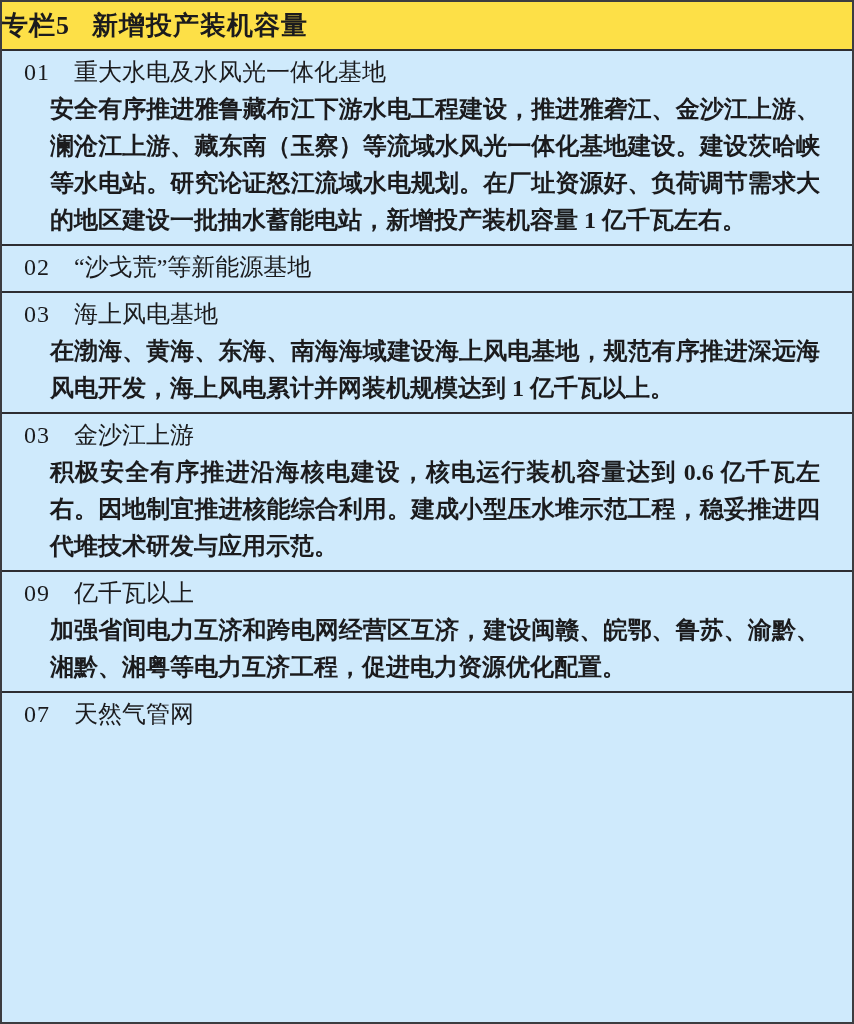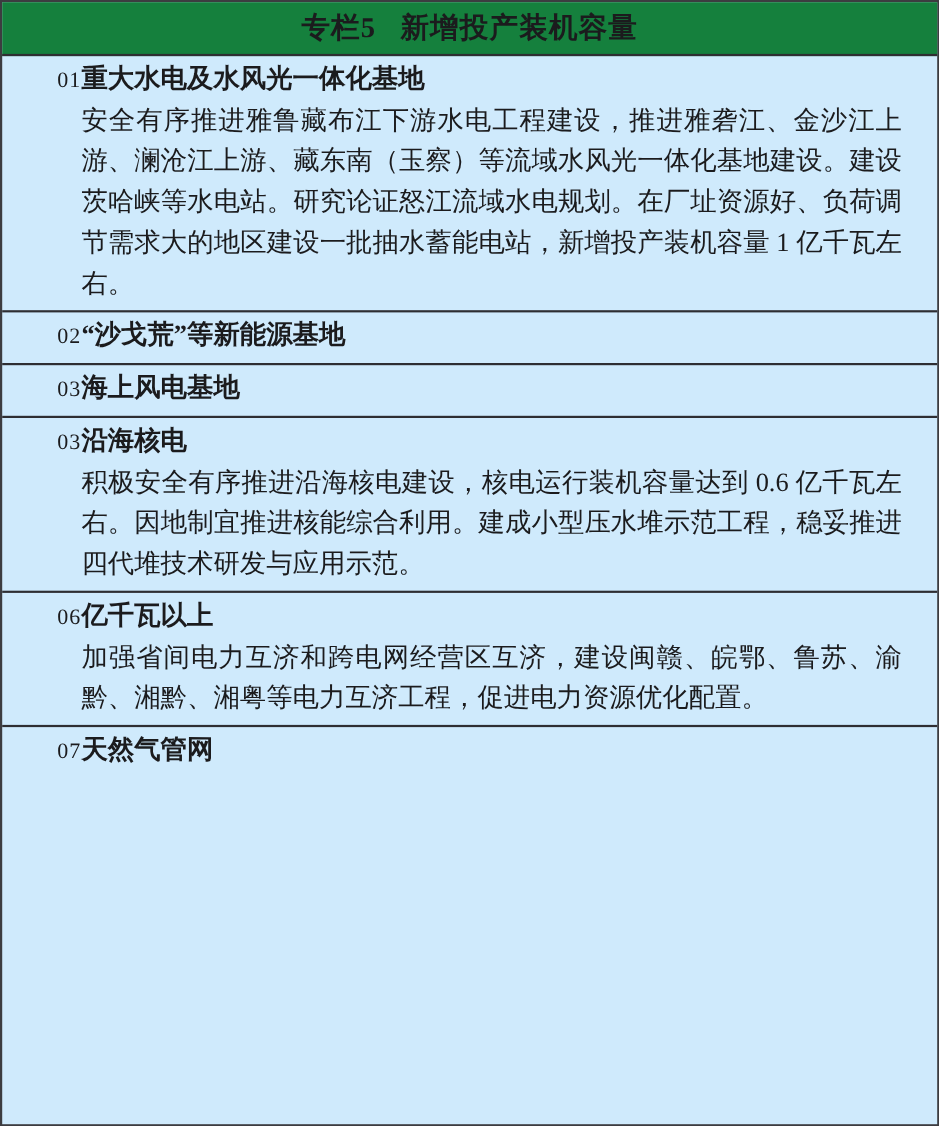--- a/index.html
+++ b/index.html
@@ -3,38 +3,38 @@
 <meta charset="utf-8">
 <style>
   html,body{margin:0;padding:0;background:#ffffff;}
   body{font-family:"Liberation Serif","DejaVu Serif",serif;color:#1b1b1d;}
   .panel{
     width:854px;min-height:1024px;box-sizing:border-box;
     border:2px solid #3c3c40;background:#cfeafc;
     display:flex;flex-direction:column;
   }
   .title-row{
-    background:#15803d;border-bottom:2px solid #2e2e32;
-    height:47px;display:flex;align-items:center;justify-content:center;
+    background:#fde047;border-bottom:2px solid #2e2e32;
+    height:47px;display:flex;align-items:center;justify-content:flex-start;
     font-weight:bold;font-size:26px;letter-spacing:1px;
   }
   .title-row .gap{display:inline-block;width:22px;}
   .section{
     border-bottom:2px solid #2e2e32;
     padding:3px 32px 5px 22px;
     font-size:24px;line-height:37px;
   }
   .section:last-child{border-bottom:none;flex:1;}
   .sec-head{display:flex;align-items:baseline;}
   .sec-num{
-    flex:0 0 50px;font-size:20px;letter-spacing:1px;text-align:right;
+    flex:0 0 50px;font-size:24px;letter-spacing:1px;
   }
-  .sec-heading{font-weight:bold;}
+  .sec-heading{font-weight:normal;}
   .sec-body{
-    margin-left:50px;text-align:justify;
+    margin-left:26px;text-align:justify;font-weight:bold;
   }
 </style>
 </head>
 <body>
 
 <div class="panel">
 
   <div class="title-row">
     <span>专栏5</span>
     <span class="gap"></span>
@@ -54,34 +54,35 @@
       <span class="sec-num">02</span>
       <span class="sec-heading">“沙戈荒”等新能源基地</span>
     </div>
   </div>
 
   <div class="section">
     <div class="sec-head">
       <span class="sec-num">03</span>
       <span class="sec-heading">海上风电基地</span>
     </div>
+    <div class="sec-body">在渤海、黄海、东海、南海海域建设海上风电基地，规范有序推进深远海风电开发，海上风电累计并网装机规模达到 1 亿千瓦以上。</div>
   </div>
 
   <div class="section">
     <div class="sec-head">
       <span class="sec-num">03</span>
-      <span class="sec-heading">沿海核电</span>
+      <span class="sec-heading">金沙江上游</span>
     </div>
     <div class="sec-body">积极安全有序推进沿海核电建设，核电运行装机容量达到 0.6 亿千瓦左右。因地制宜推进核能综合利用。建成小型压水堆示范工程，稳妥推进四代堆技术研发与应用示范。</div>
   </div>
 
 
   <div class="section">
     <div class="sec-head">
-      <span class="sec-num">06</span>
+      <span class="sec-num">09</span>
       <span class="sec-heading">亿千瓦以上</span>
     </div>
     <div class="sec-body">加强省间电力互济和跨电网经营区互济，建设闽赣、皖鄂、鲁苏、渝黔、湘黔、湘粤等电力互济工程，促进电力资源优化配置。</div>
   </div>
 
   <div class="section">
     <div class="sec-head">
       <span class="sec-num">07</span>
       <span class="sec-heading">天然气管网</span>
     </div>

